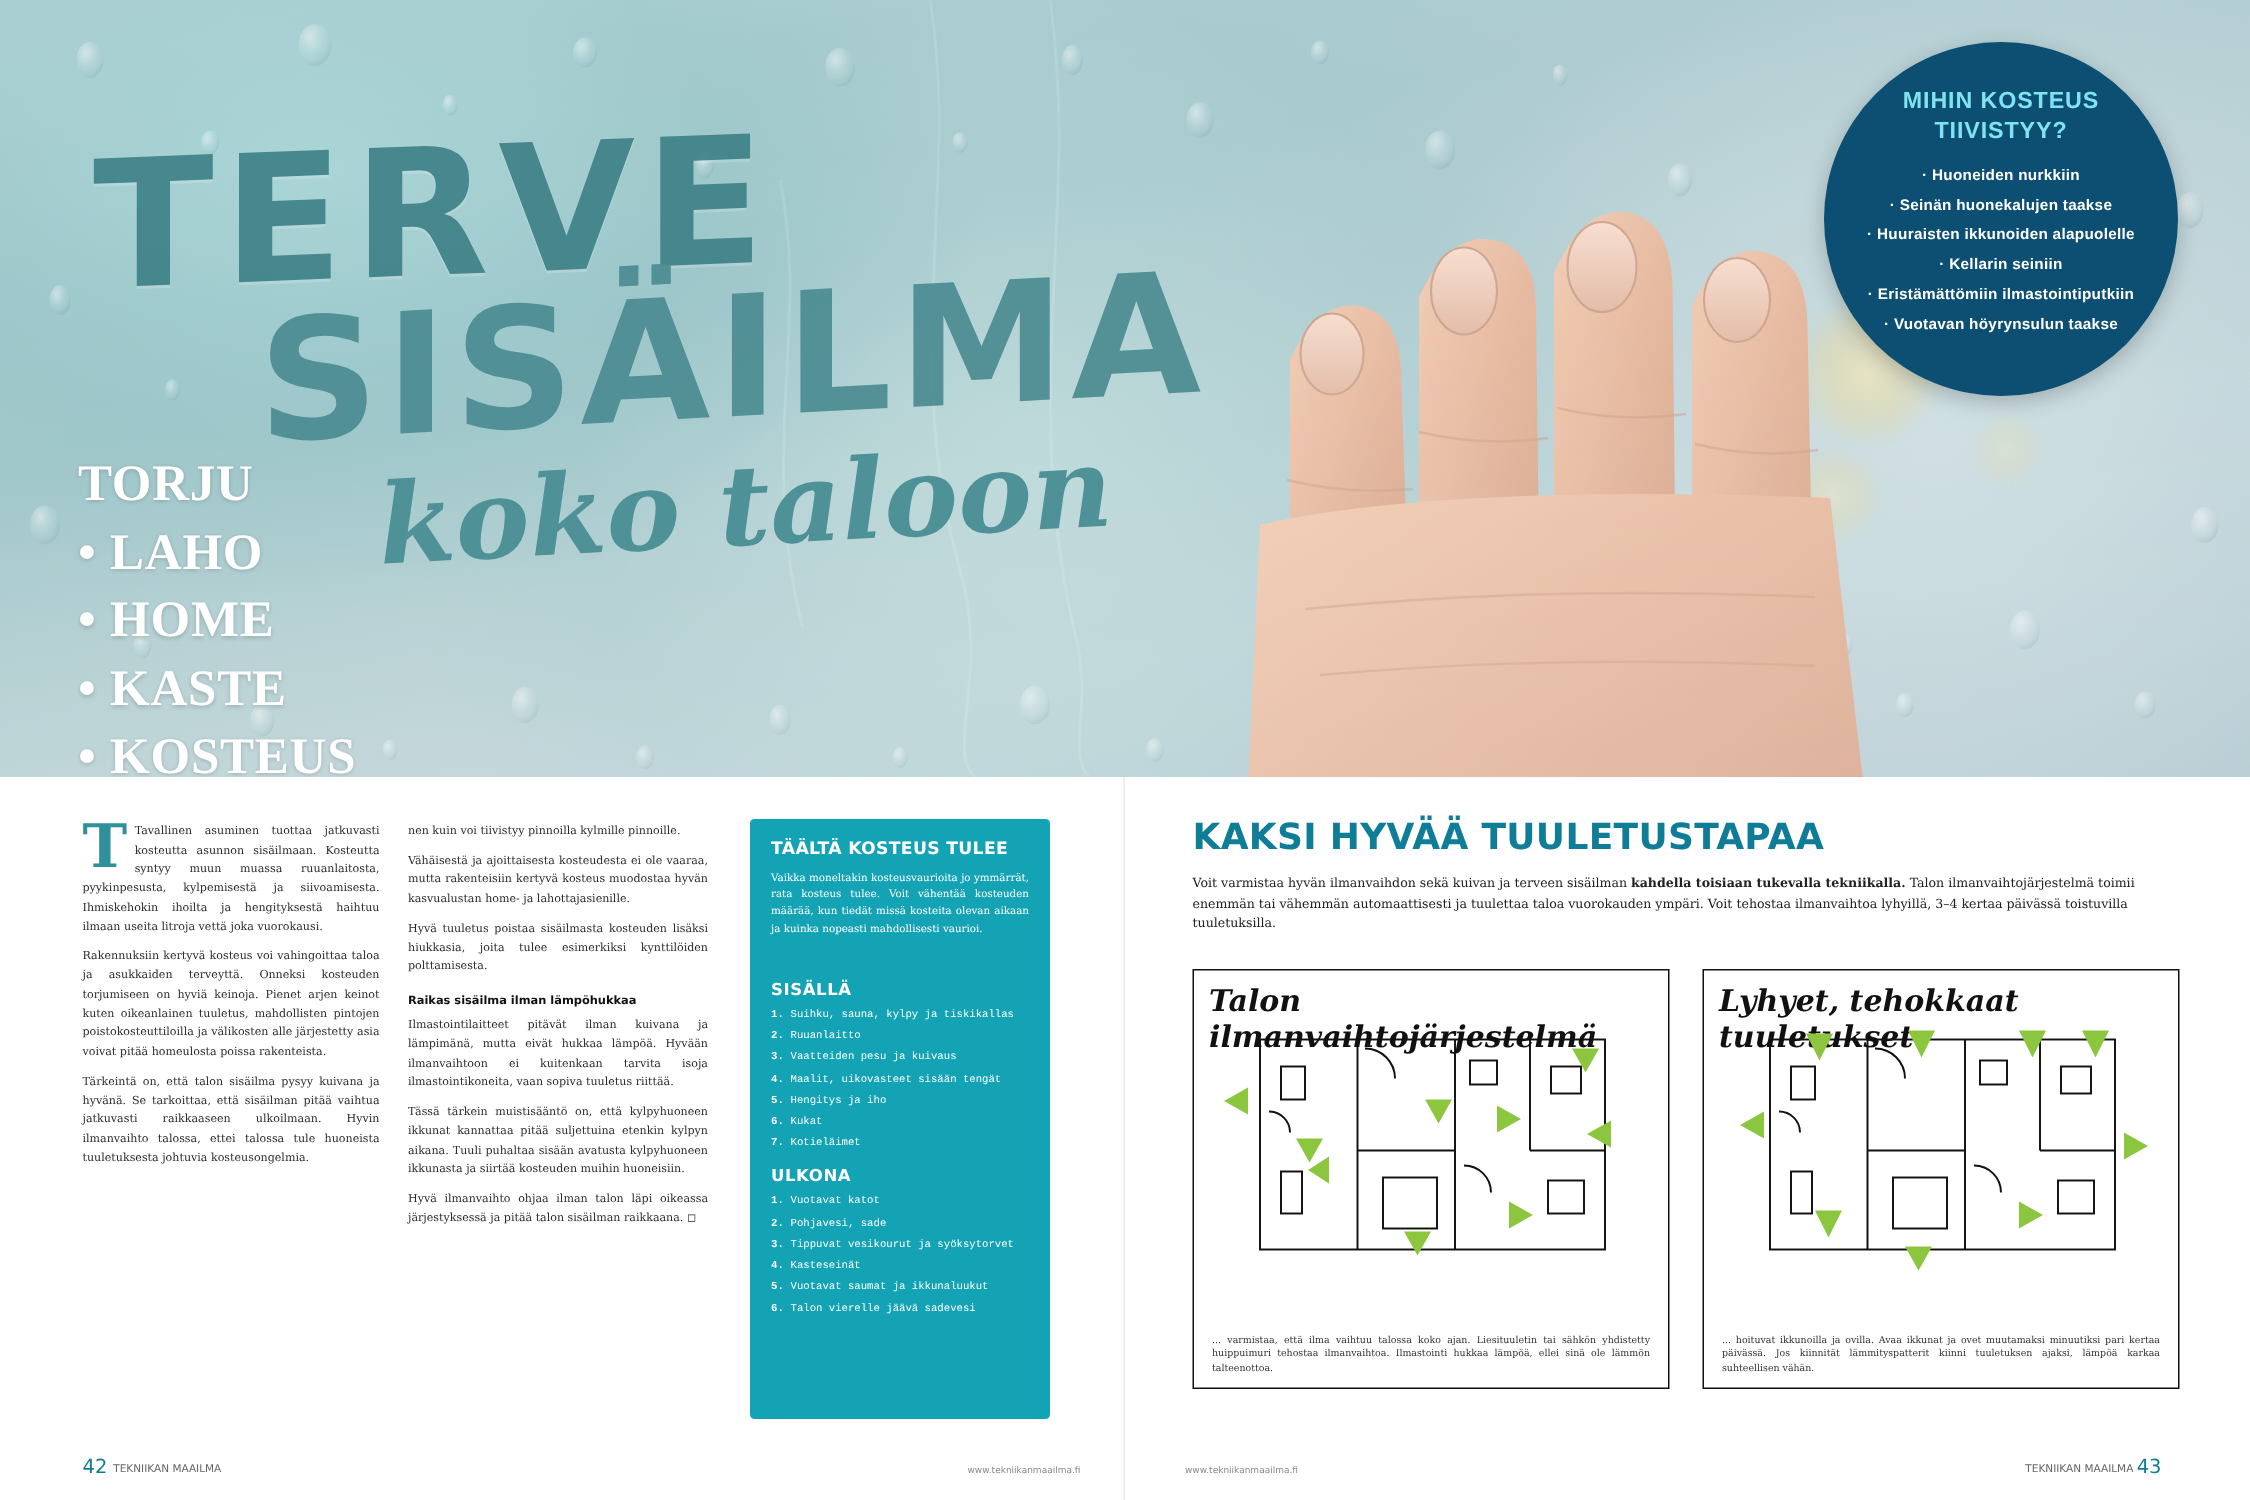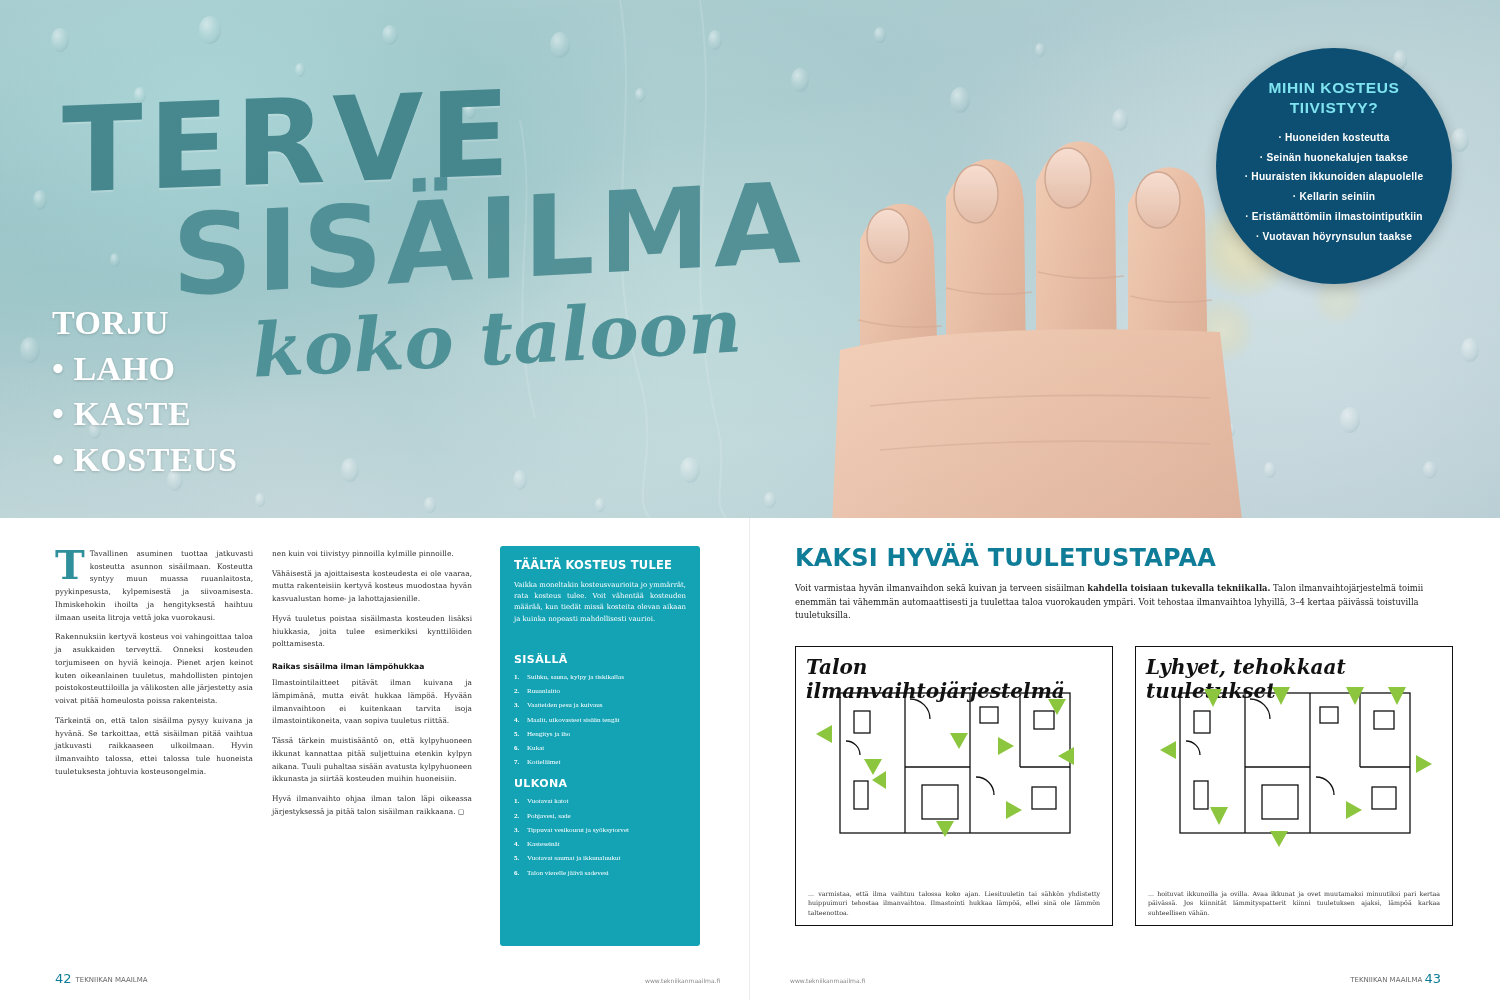--- a/index.html
+++ b/index.html
@@ -56,21 +56,21 @@
   }
   .kicker{
     position:absolute;left:52px;top:300px;color:#ffffff;
     font-family:Liberation Serif, serif;font-weight:bold;font-size:34px;
     line-height:1.34;letter-spacing:.5px;
     text-shadow:0 1px 3px rgba(0,0,0,.18);
   }
   .kicker .b{display:block;}
 
   .badge{
-    position:absolute;right:48px;top:48px;width:236px;height:236px;border-radius:50%;
+    position:absolute;right:48px;top:28px;width:236px;height:236px;border-radius:50%;
     background:#0d4f72;color:#fff;text-align:center;
     box-shadow:0 4px 14px rgba(0,0,0,.22);
   }
   .badge h4{
     margin:30px 18px 10px;font-size:15.5px;font-weight:bold;letter-spacing:.6px;line-height:1.28;
     color:#7fe3f0;
   }
   .badge ul{list-style:none;margin:0;padding:0 10px;}
   .badge li{font-size:10.2px;font-weight:bold;line-height:1.95;letter-spacing:.2px;}
   .badge li:before{content:"· ";}
@@ -93,21 +93,21 @@
   .box{
     position:absolute;left:500px;top:28px;width:200px;height:400px;
     background:#13a3b5;color:#fff;border-radius:3px;padding:12px 14px;
     box-sizing:border-box;
   }
   .box h3{margin:0 0 8px;font-family:"DejaVu Sans",sans-serif;font-size:11.5px;font-weight:bold;letter-spacing:.2px;}
   .box .intro{font-family:"DejaVu Serif",serif;font-size:6.9px;line-height:1.62;text-align:justify;margin:0 0 28px;}
   .box h4{margin:10px 0 6px;font-family:"DejaVu Sans",sans-serif;font-size:11px;font-weight:bold;letter-spacing:.4px;}
   .box ol{margin:0;padding:0;list-style:none;counter-reset:li;}
   .box ol li{
-    counter-increment:li;font-family:Liberation Serif, serif;font-size:7.1px;line-height:1.42;
+    counter-increment:li;font-family:Liberation Mono, monospace;font-size:7.1px;line-height:1.42;
     padding-left:13px;position:relative;margin-bottom:4.2px;
   }
   .box ol li:before{content:counter(li) ".";position:absolute;left:0;font-weight:bold;}
 
   
   .rhead{
     position:absolute;left:795px;top:26px;width:660px;
     font-family:"DejaVu Sans",sans-serif;font-weight:bold;font-size:24px;color:#0f7d97;letter-spacing:.2px;
   }
   .rintro{
@@ -250,28 +250,29 @@
 
     <div class="title-main">
       <div class="t-line1">TERVE</div>
       <div class="t-line2">SISÄILMA</div>
       <div class="t-line3">koko taloon</div>
     </div>
 
     <div class="kicker">
       <span class="b">TORJU</span>
       <span class="b">• LAHO</span>
+      <span class="b">• HOME</span>
       <span class="b">• KASTE</span>
       <span class="b">• KOSTEUS</span>
     </div>
 
     <div class="badge">
       <h4>MIHIN KOSTEUS TIIVISTYY?</h4>
       <ul>
-        <li>Huoneiden kosteutta</li>
+        <li>Huoneiden nurkkiin</li>
         <li>Seinän huonekalujen taakse</li>
         <li>Huuraisten ikkunoiden alapuolelle</li>
         <li>Kellarin seiniin</li>
         <li>Eristämättömiin ilmastointiputkiin</li>
         <li>Vuotavan höyrynsulun taakse</li>
       </ul>
     </div>
   </div>
 
   <div class="content">

